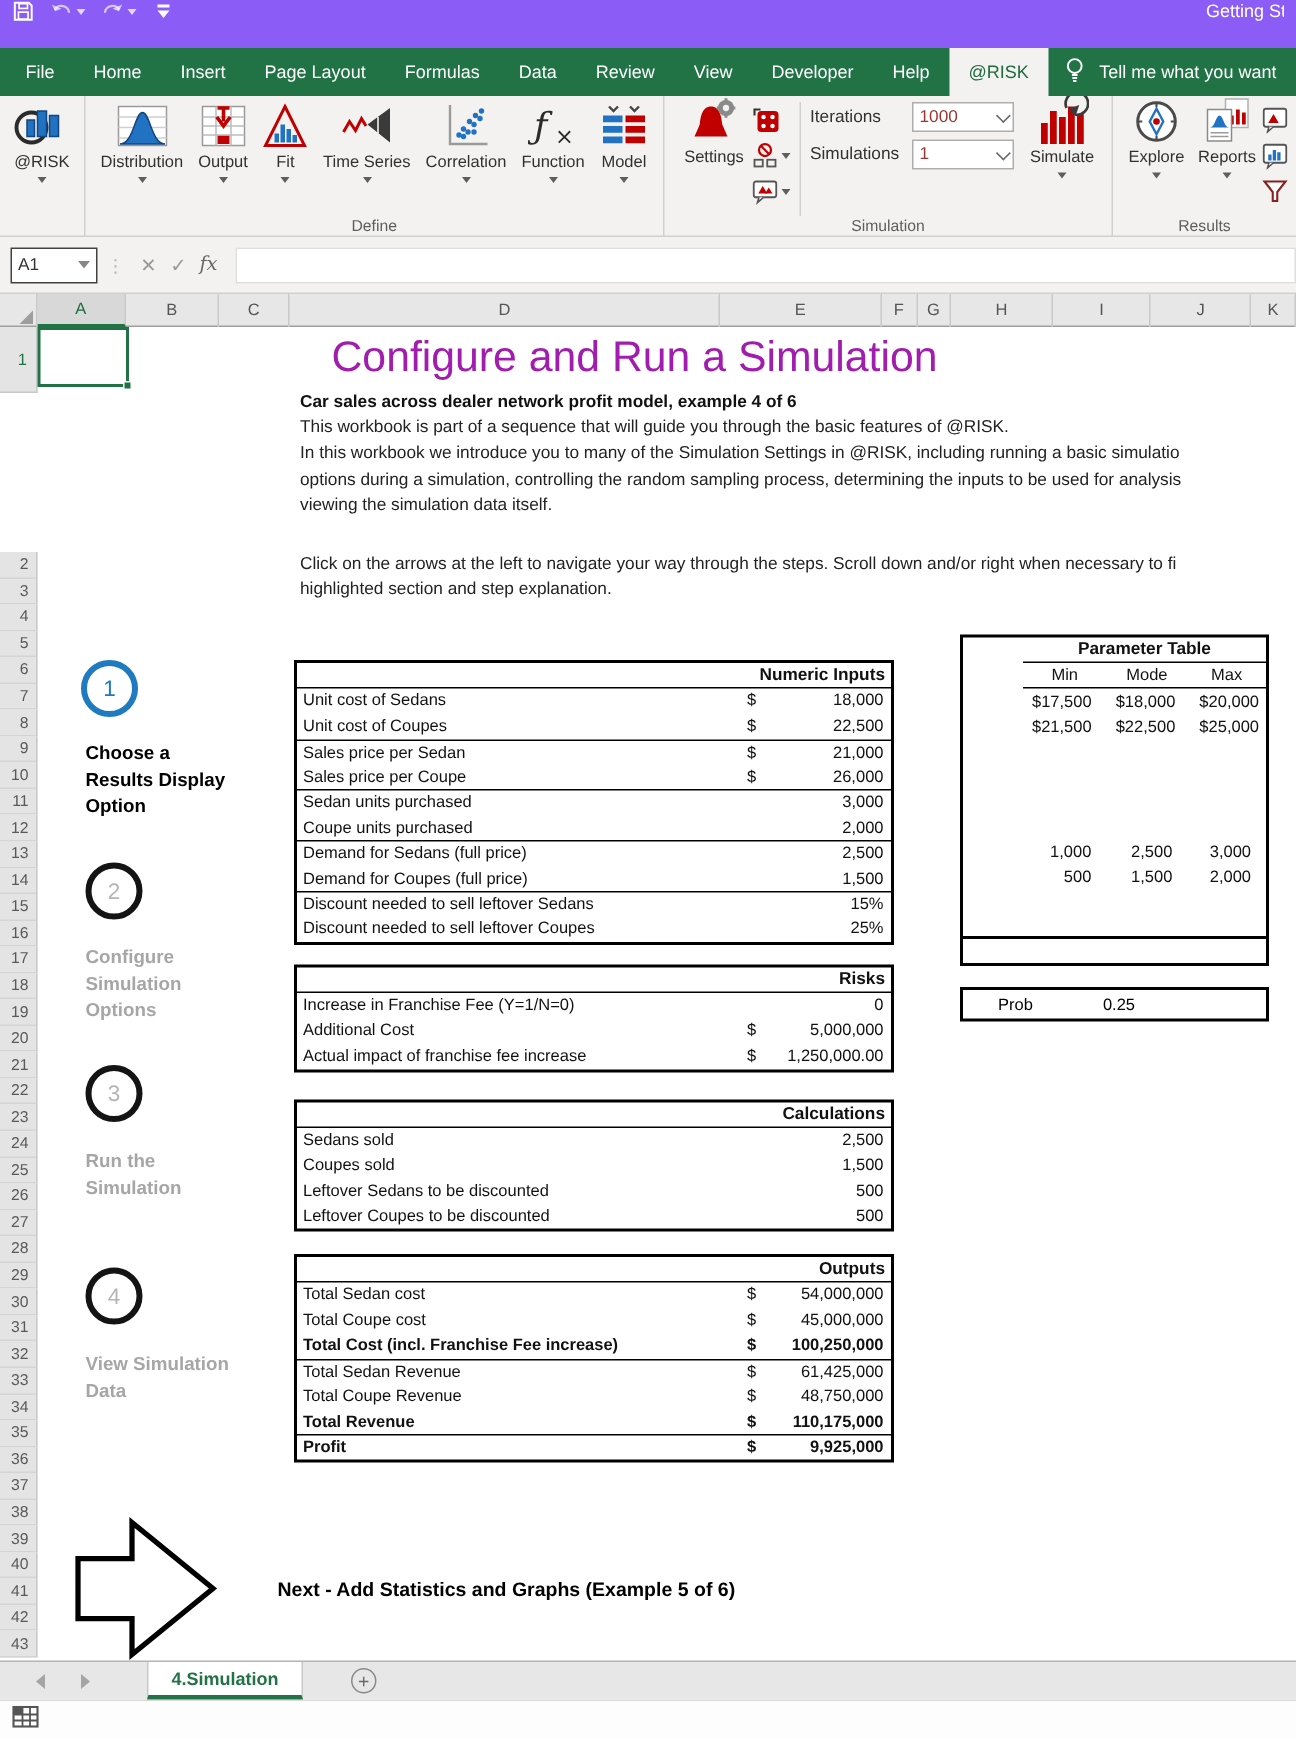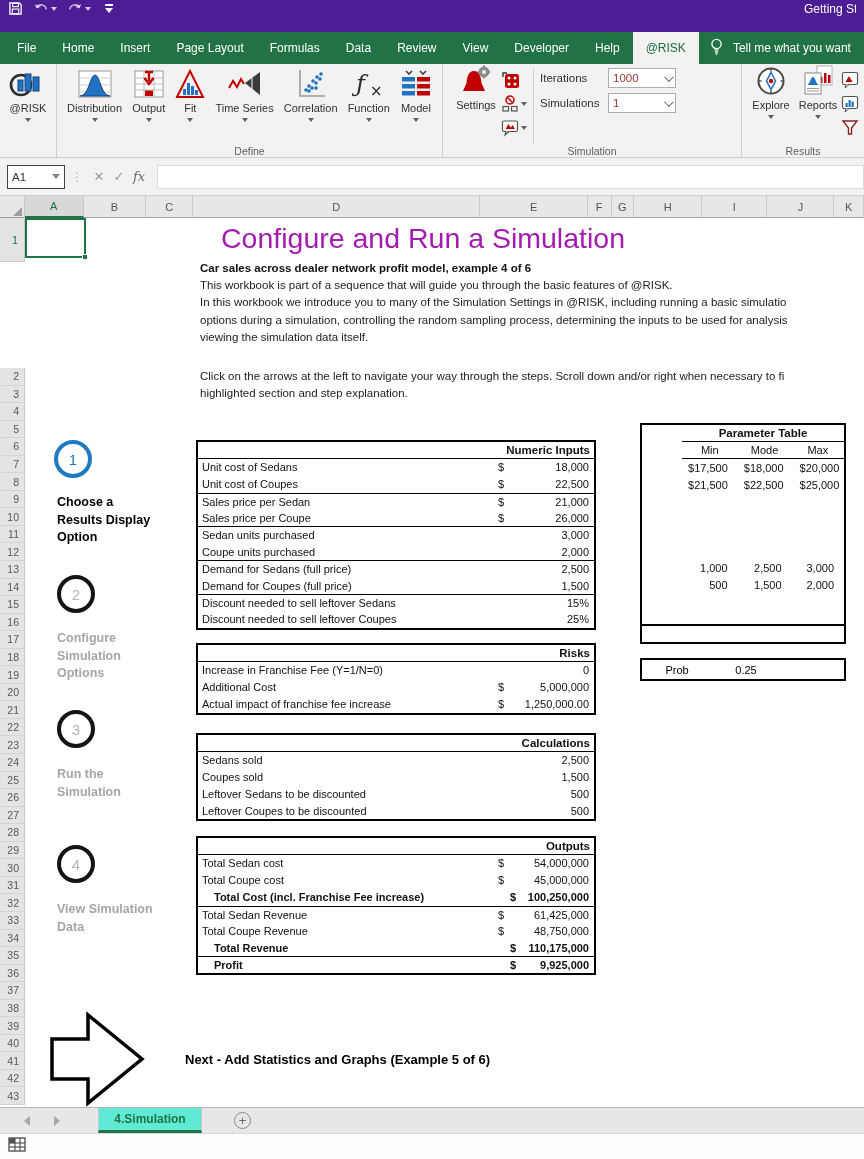--- a/index.html
+++ b/index.html
@@ -1,21 +1,21 @@
 <!DOCTYPE html>
 <html><head>
 <meta charset="utf-8">
 <style>
   * { margin:0; padding:0; box-sizing:border-box; }
   html,body { width:864px; height:1159px; overflow:hidden; }
   body { font-family:"Liberation Sans", sans-serif; background:#fff; position:relative; }
   .app { width:864px; height:1159px; position:relative; background:#fff; }
 
   
-  .titlebar { height:32px; background:#4c1d95; display:flex; align-items:flex-end; padding:16px 8px; color:#fff; }
+  .titlebar { height:32px; background:#8b5cf6; display:flex; align-items:flex-start; padding:0 8px; color:#fff; }
   .qat { display:flex; align-items:center; gap:10px; }
   .qat .qbtn { display:flex; align-items:center; }
   .qat .mini-caret { width:0; height:0; border-left:3px solid transparent; border-right:3px solid transparent; border-top:4px solid rgba(255,255,255,.75); margin-left:2px; }
   .custom-qat { display:flex; flex-direction:column; align-items:center; margin-left:4px; }
   .custom-qat .bar { width:8px; height:1.5px; background:#fff; margin-bottom:2px; }
   .custom-qat .tri { width:0; height:0; border-left:4px solid transparent; border-right:4px solid transparent; border-top:5px solid #fff; }
   .win-title { margin-left:auto; font-size:12px; white-space:nowrap; overflow:hidden; width:52px; }
 
   
   .menubar { height:32px; background:#217346; display:flex; align-items:stretch; color:#fff; font-size:12px; padding-left:4px; }
@@ -75,21 +75,21 @@
   .step-circle.blue { border:4px solid #1f7ac1; color:#1f7ac1; }
   .step-circle.dark { border:4.5px solid #141414; color:#b5b5b5; }
   .step-label { position:absolute; font-size:12.5px; font-weight:bold; line-height:17.5px; }
   .step-label.on { color:#000; }
   .step-label.off { color:#a6a6a6; }
 
   .xtable { position:absolute; background:#fff; border:2px solid #000; font-size:11px; color:#111; }
   .xrow { display:flex; align-items:center; height:16.9px; }
   .xrow.hd { font-weight:bold; font-size:11.5px; border-bottom:1px solid #000; justify-content:flex-end; padding-right:4px; }
   .xrow.sep { border-top:1px solid #000; }
-  .xrow.bold { font-weight:bold;padding-left:12px; }
+  .xrow.bold { font-weight:bold; }
   .xrow .lab { width:300px; padding-left:4px; white-space:nowrap; overflow:hidden; }
   .xrow .cur { width:16px; }
   .xrow .val { flex:1; text-align:right; padding-right:5px; white-space:nowrap; }
 
   .ptable { position:absolute; left:640px; top:205px; width:206px; height:203px; background:#fff; border:2px solid #000; font-size:11px; color:#111;padding-left:40px; }
   .prow { display:flex; height:17px; align-items:center; }
   .prow .pc { display:flex; align-items:center; }
   .pc.c1 { width:70px; } .pc.c2 { width:68px; } .pc.c3 { width:66px; }
   .pc .d { padding-left:6px; } .pc .v { flex:1; text-align:right; padding-right:10px; }
   .ptitle { height:17px; text-align:center; font-weight:bold; font-size:11.5px; border-bottom:1px solid #000; line-height:16px; }
@@ -101,21 +101,21 @@
   .pbox-prob .pl { width:70px; text-align:center; } .pbox-prob .pv { width:68px; text-align:center; }
 
   .next-note { position:absolute; left:185px; top:834px; font-size:13px; font-weight:bold; color:#000; white-space:nowrap; }
   .big-arrow { position:absolute; left:50px; top:793px; }
 
   
   .tabbar { height:26px; background:#e7e7e7; border-top:1px solid #b7b7b7; display:flex; align-items:stretch; position:relative; }
   .navarrow { width:0; height:0; border-top:5px solid transparent; border-bottom:5px solid transparent; align-self:center; }
   .navarrow.left { border-right:6px solid #a5a5a5; margin-left:24px; }
   .navarrow.right { border-left:6px solid #a5a5a5; margin-left:24px; }
-  .sheettab { margin-left:38px; width:104px; background:#5eead4; border-left:1px solid #c8c8c8; border-right:1px solid #c8c8c8; border-bottom:3px solid #217346; display:flex; align-items:center; justify-content:center; font-size:12px; font-weight:bold; color:#217346; }
+  .sheettab { margin-left:38px; width:104px; background:#ffffff; border-left:1px solid #c8c8c8; border-right:1px solid #c8c8c8; border-bottom:3px solid #217346; display:flex; align-items:center; justify-content:center; font-size:12px; font-weight:bold; color:#217346; }
   .addsheet { width:17px; height:17px; border:1px solid #8a8a8a; border-radius:50%; color:#6a6a6a; font-size:13px; line-height:15px; text-align:center; align-self:center; margin-left:32px; }
 
   
   .statusbar { height:26px; background:#fdfdfd; border-top:1px solid #d9d9d9; display:flex; align-items:center; padding-left:8px; }
 </style>
 </head>
 <body>
 
 <div class="app">
 
@@ -363,20 +363,37 @@
               <span class="chev"></span>
             </div>
           </div>
           <div class="fieldrow">
             <span class="flabel">Simulations</span>
             <div class="combo">
               <span class="cval">1</span>
               <span class="chev"></span>
             </div>
           </div>
+        </div>
+        <div class="bigbtn" style="width:60px; margin-left:2px;">
+          <span class="bicon">
+            <svg width="36" height="34" viewBox="0 0 36 34">
+                <g fill="#c00000">
+                  <rect x="4" y="18" width="4.5" height="14"></rect>
+                  <rect x="10" y="10" width="4.5" height="22"></rect>
+                  <rect x="16" y="14" width="4.5" height="18"></rect>
+                  <rect x="22" y="7" width="4.5" height="25"></rect>
+                  <rect x="28" y="12" width="4.5" height="20"></rect>
+                </g>
+                <path d="M21 8 A7.5 7.5 0 1 1 27 12.5" fill="none" stroke="#3a3a3a" stroke-width="1.8"></path>
+                <path d="M29.5 6 L27 13.5 L22.5 8.5 Z" fill="#3a3a3a"></path>
+              </svg>
+          </span>
+          <span class="blabel">Simulate</span>
+          <span class="caret-dn"></span>
         </div>
       </div>
       <div class="glabel">Simulation</div>
     </div>
 
     <div class="rgroup" style="left:742px; width:122px; border-right:none;">
       <div style="display:flex; padding-left:5px;">
         <div class="bigbtn" style="width:48px;">
           <span class="bicon">
             <svg width="34" height="32" viewBox="0 0 34 32">

